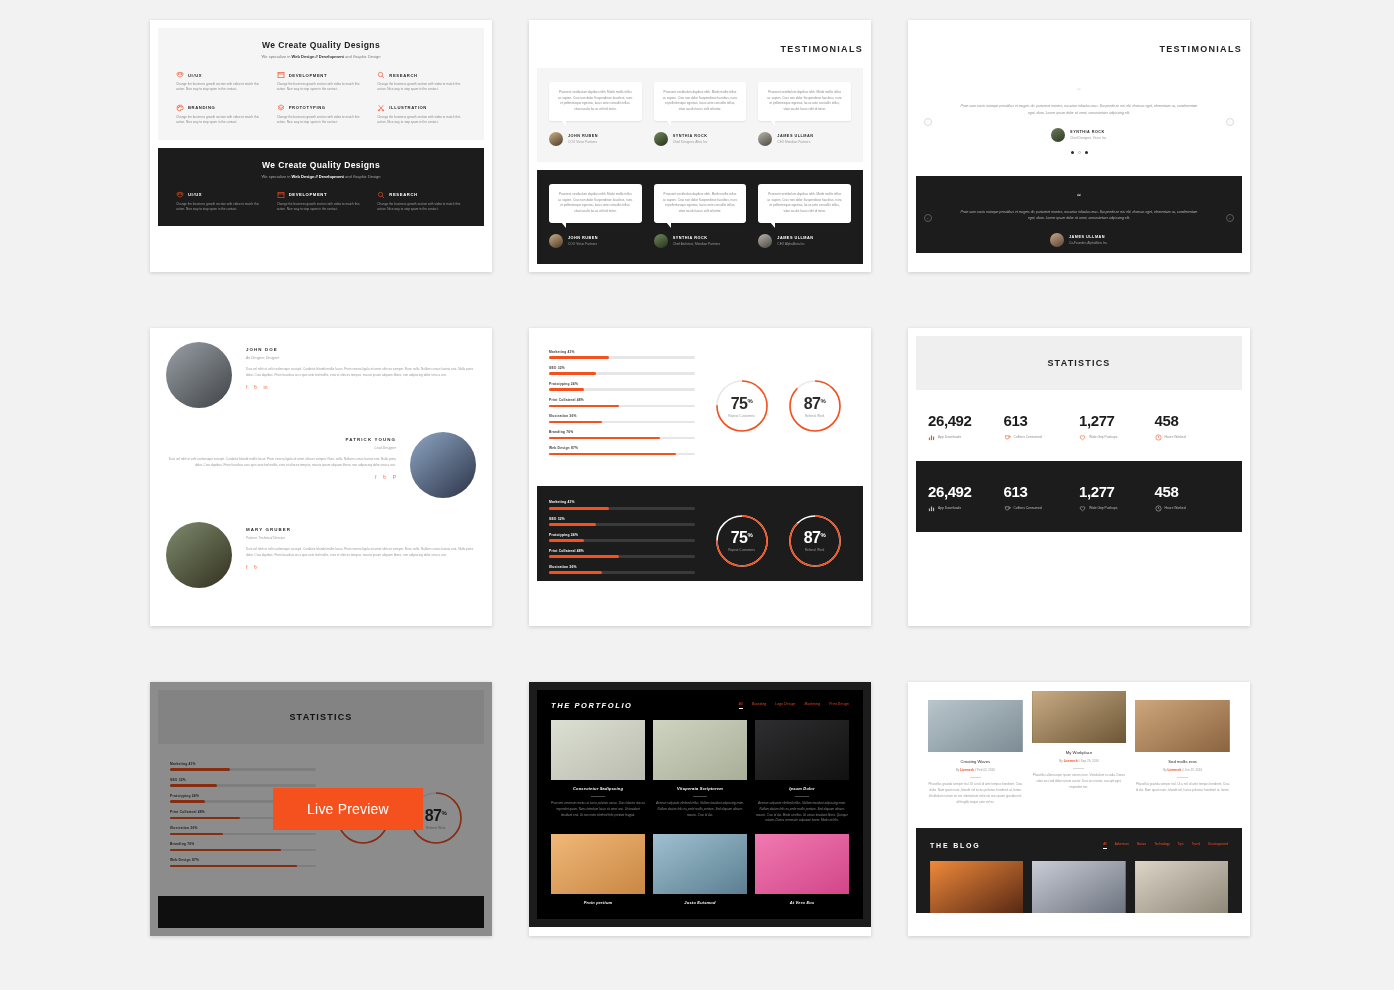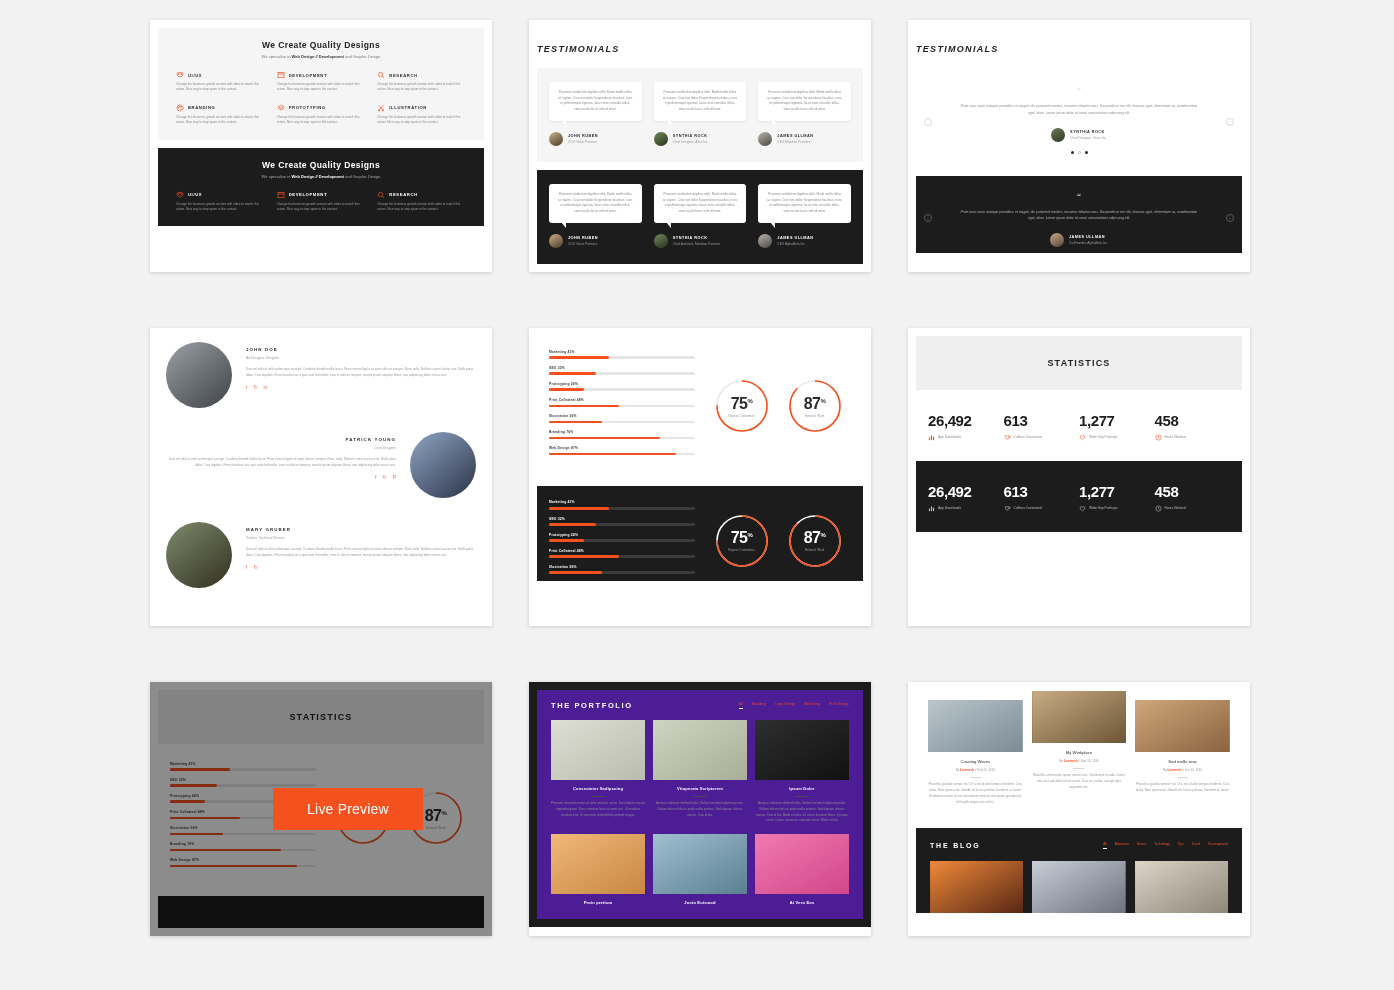--- a/index.html
+++ b/index.html
@@ -42,21 +42,21 @@
   .svc-sub.on-dark { color:#a5a5a5; }
   .svc-sub.on-dark b { color:#fff; }
   .svc-grid { display:grid; grid-template-columns:repeat(3,1fr); column-gap:12px; row-gap:11px; margin-top:12px; }
   .svc-head { display:flex; align-items:center; gap:4px; margin-bottom:3px; }
   .svc-ico { width:8px;height:8px; color:#f04e23; flex:none; display:block; }
   .svc-ico svg { width:100%;height:100%; display:block; }
   .svc-name { font-size:4.2px; font-weight:bold; letter-spacing:.6px; color:#2b2b2b; }
   .svc-name.on-dark { color:#fff; }
 
   
-  .t-title { text-align:left; font-size:9px; font-weight:bold; letter-spacing:1.3px; color:#222; padding:16px 0 14px;font-style:italic; }
+  .t-title { text-align:right; font-size:9px; font-weight:bold; letter-spacing:1.3px; color:#222; padding:16px 0 14px; }
   .t-pane { padding:14px 12px 16px; }
   .t-row { display:grid; grid-template-columns:repeat(3,1fr); column-gap:12px; }
   .bubble {
     background:#fff; border-radius:3px; padding:8px 9px; position:relative;
     box-shadow:0 1px 2px rgba(0,0,0,.08);
   }
   .bubble:after{
     content:""; position:absolute; left:12px; bottom:-5px;
     border-left:5px solid transparent; border-right:0 solid transparent; border-top:6px solid #fff;
   }
@@ -129,21 +129,21 @@
 
   
   .hover-card .shade { position:absolute; inset:0; background:rgba(0,0,0,.45); }
   .live-btn {
     position:absolute; left:50%; top:50%; transform:translate(-50%,-50%);
     background:#f4511e; color:#fff; font-size:14px; padding:13px 34px;
     letter-spacing:.2px; border:none; white-space:nowrap;margin-left:27px;
   }
 
   
-  .pf { background:#4c1d95; padding:11px 14px 14px; }
+  .pf { background:#000000; padding:11px 14px 14px;font-style:italic; }
   .pf-head { display:flex; align-items:center; justify-content:space-between; margin-bottom:10px; }
   .pf-title { font-size:7.5px; font-weight:bold; letter-spacing:1.6px; color:#fff; }
   .pf-nav { display:flex; gap:9px; align-items:center; }
   .pf-nav a { font-size:3.2px; color:#f04e23; letter-spacing:.2px; position:relative; padding-bottom:3px;}
   .pf-nav a.active::after{ content:""; position:absolute; left:0;right:0;bottom:0;height:.8px;background:#fff; }
   .pf-grid { display:grid; grid-template-columns:repeat(3,1fr); column-gap:8px; }
   .pf-thumb { width:100%; height:60px; background-size:cover; background-position:center; }
   .pf-name { text-align:center; font-size:4px; font-weight:bold; color:#fff; margin-top:6px; letter-spacing:.2px;}
   .pf-sep { width:14px;height:.6px;background:#4a4a4a; margin:5px auto; }
   .pf-desc { font-size:3px; line-height:1.9; color:#8d8d8d; text-align:center; }

